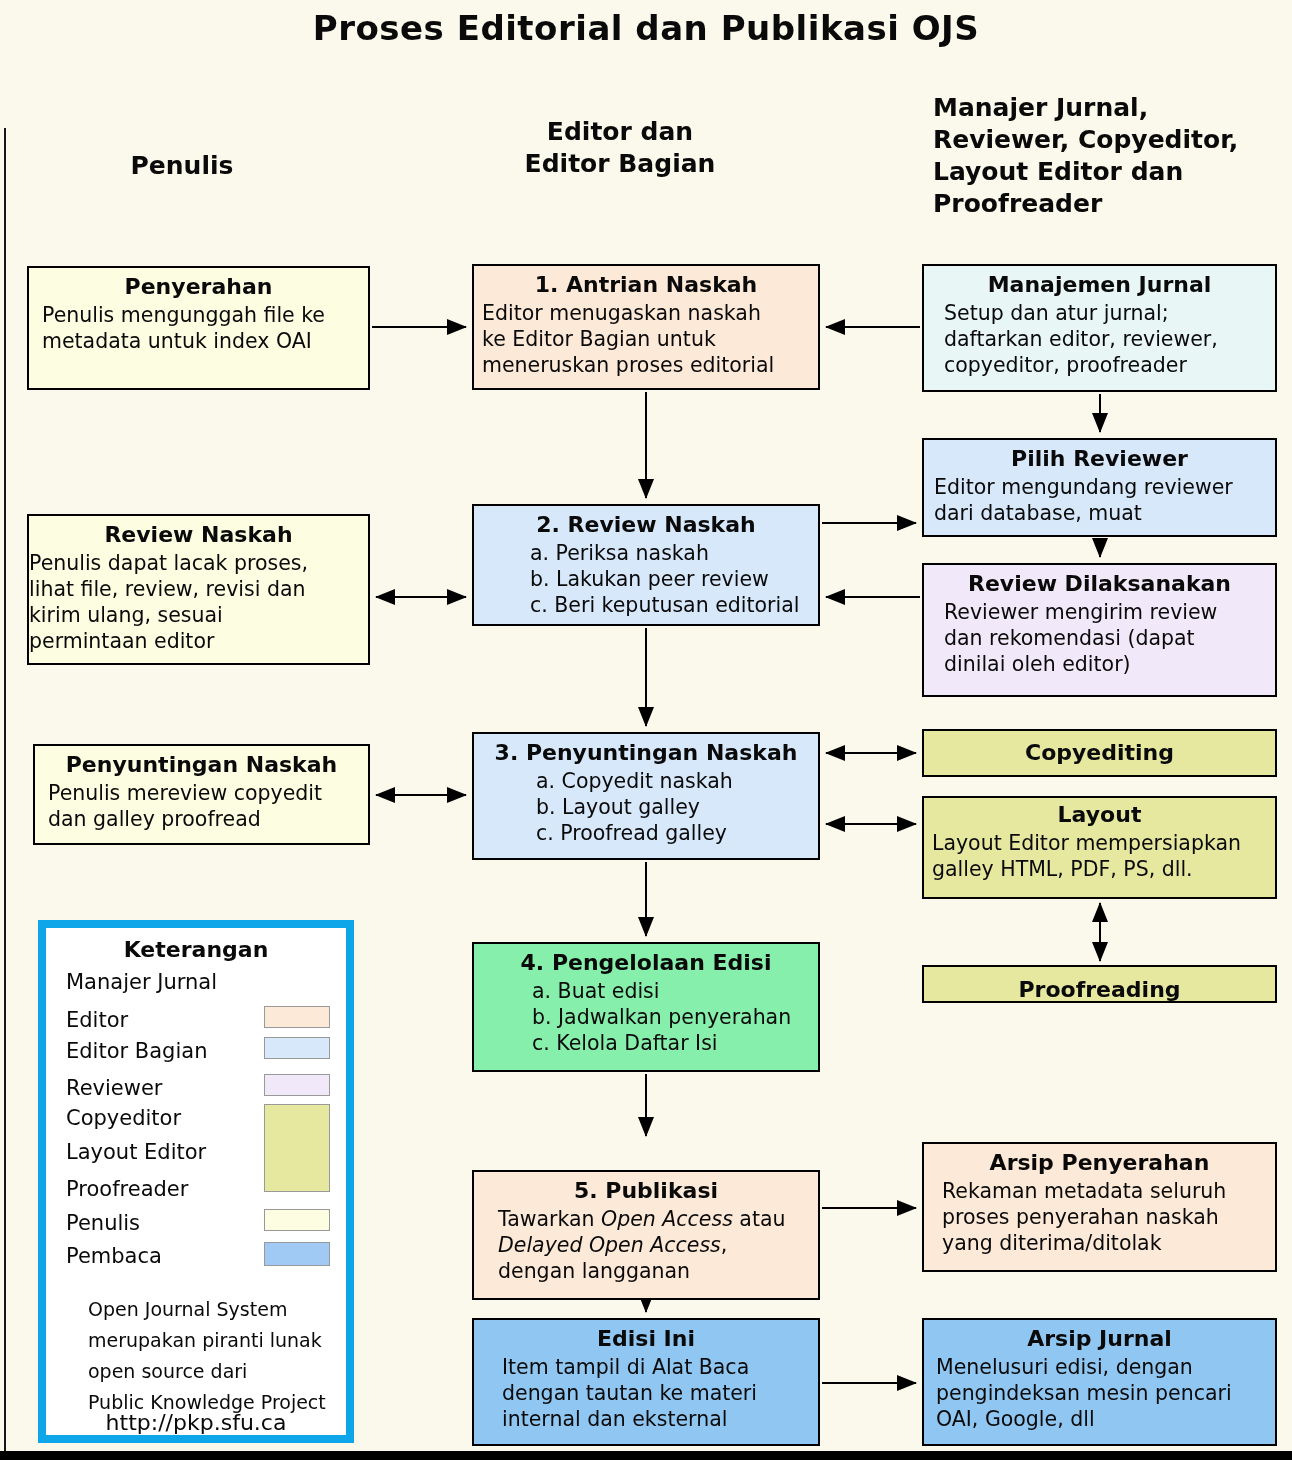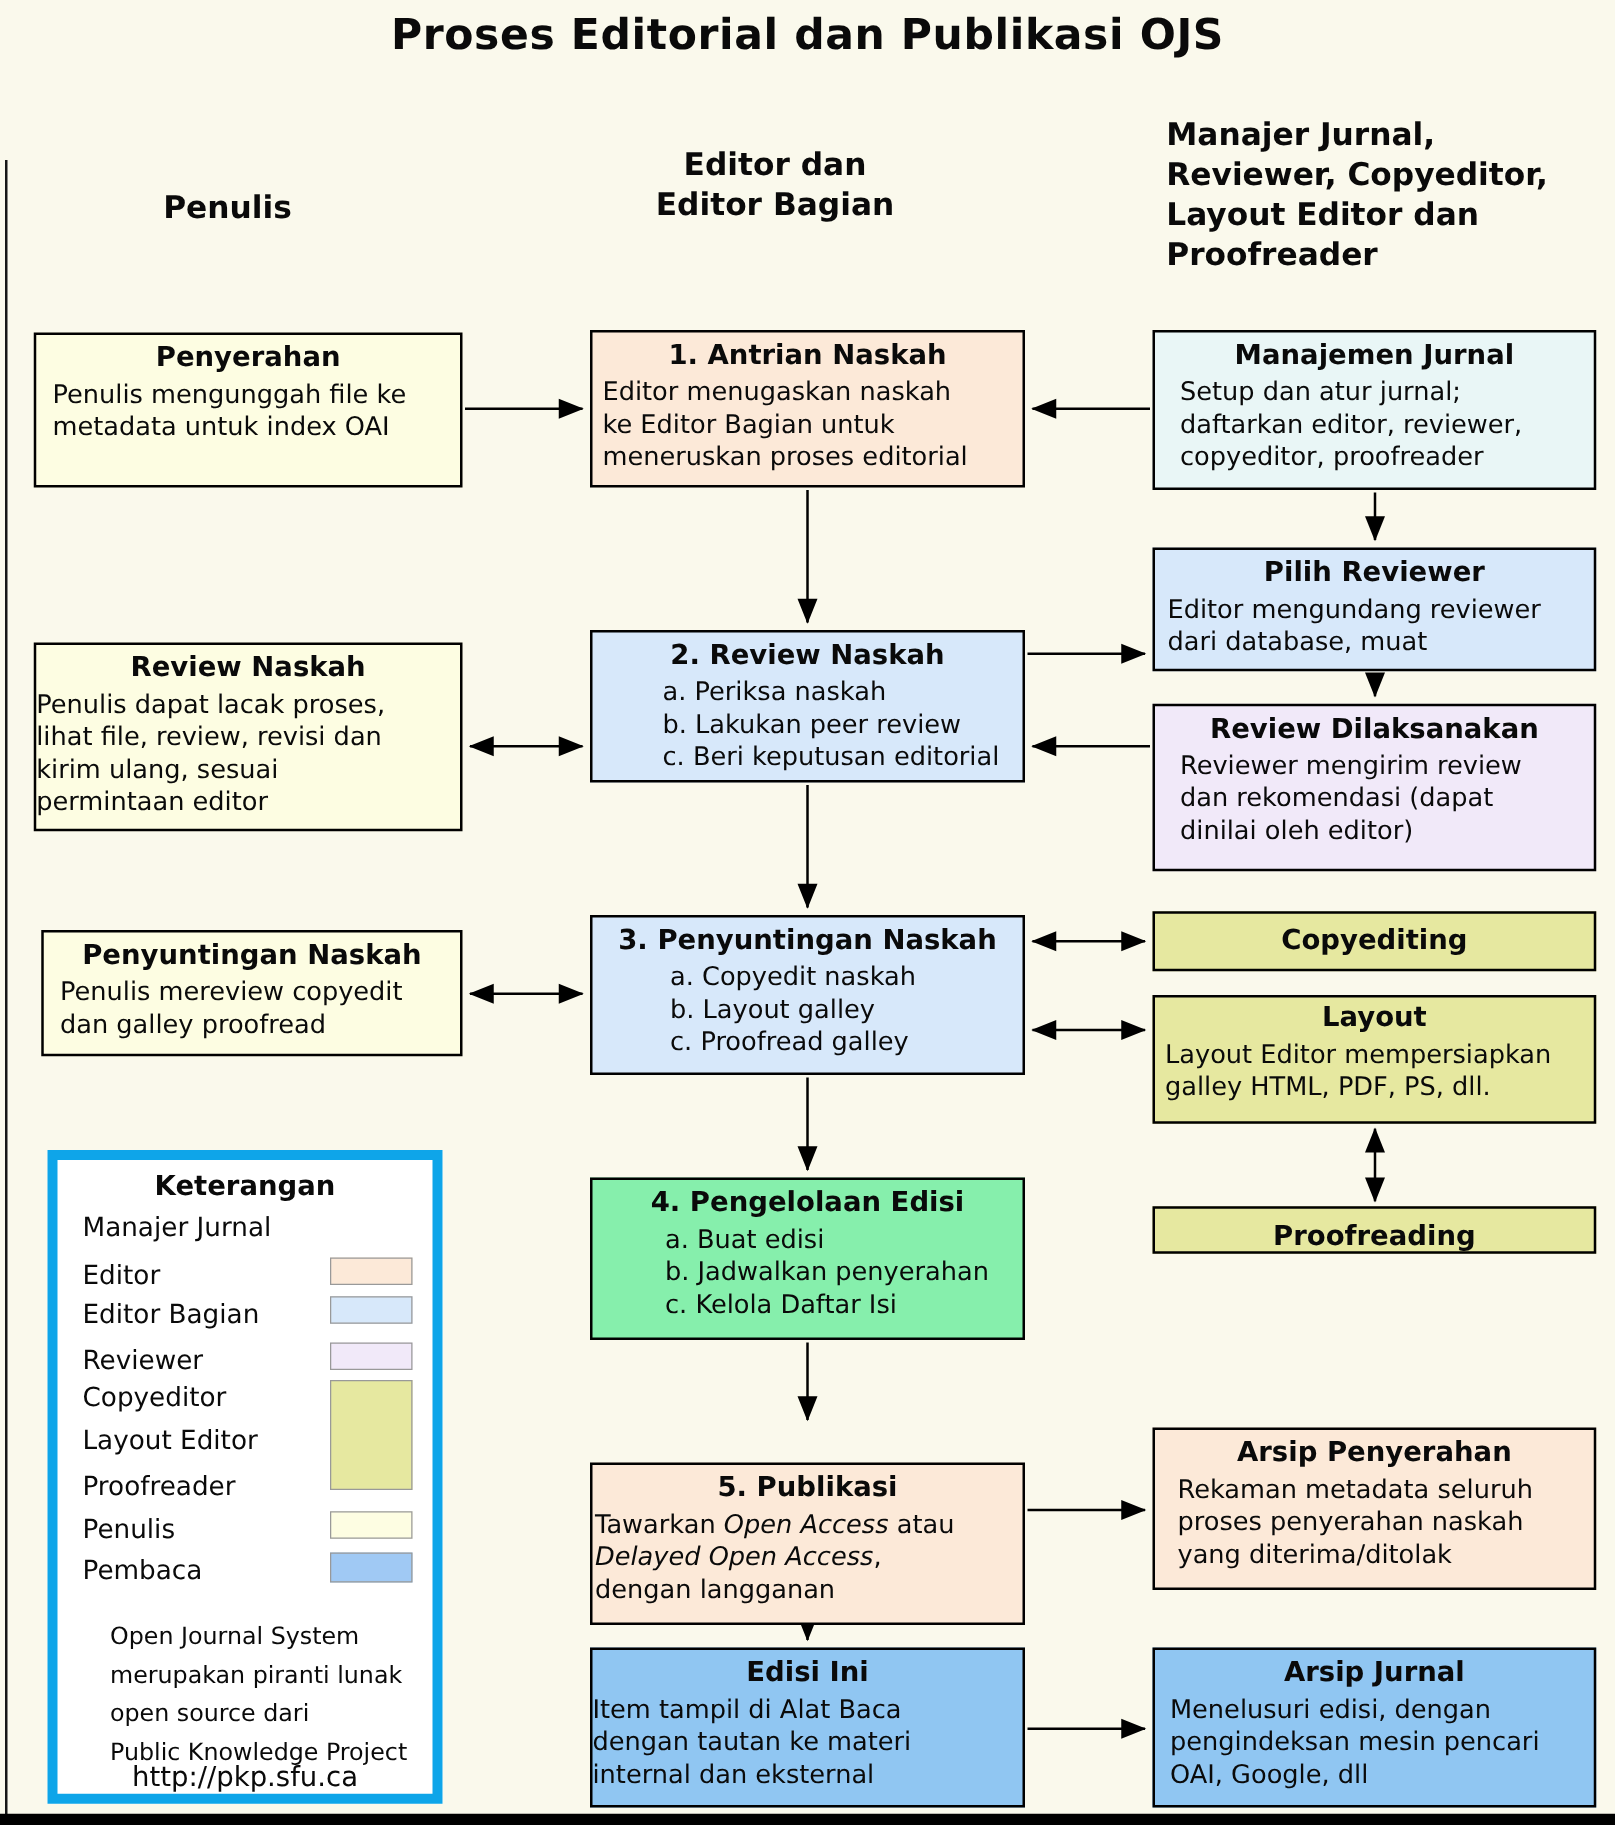--- a/index.html
+++ b/index.html
@@ -136,30 +136,30 @@
     <div class="t">4. Pengelolaan Edisi</div>
     <div class="bwrap items" style="padding-left:58px;">
       <div class="bl">a. Buat edisi</div>
       <div class="bl">b. Jadwalkan penyerahan</div>
       <div class="bl">c. Kelola Daftar Isi</div>
     </div>
   </div>
 
   <div class="fbox" style="left: 472px; top: 1142px; width: 348px; height: 130px; background-color: rgb(252, 233, 216); margin-top: 28px;">
     <div class="t">5. Publikasi</div>
-    <div class="bwrap" style="padding-left:2px;">
+    <div class="bwrap" style="padding-left:24px;">
       <div class="bl"><span>Tawarkan </span><span class="it">Open Access</span><span> atau</span></div>
       <div class="bl"><span class="it">Delayed Open Access</span><span>,</span></div>
       <div class="bl">dengan langganan</div>
     </div>
   </div>
 
   <div class="fbox" style="left: 472px; top: 1318px; width: 348px; height: 128px; background-color: rgb(144, 198, 242);">
     <div class="t">Edisi Ini</div>
-    <div class="bwrap" style="">
+    <div class="bwrap" style="padding-left:28px;">
       <div class="bl">Item tampil di Alat Baca</div>
       <div class="bl">dengan tautan ke materi</div>
       <div class="bl">internal dan eksternal</div>
     </div>
   </div>
 
   <div class="fbox" style="left: 922px; top: 264px; width: 355px; height: 128px; background-color: rgb(233, 246, 246);">
     <div class="t">Manajemen Jurnal</div>
     <div class="bwrap" style="padding-left:20px;">
       <div class="bl">Setup dan atur jurnal;</div>

